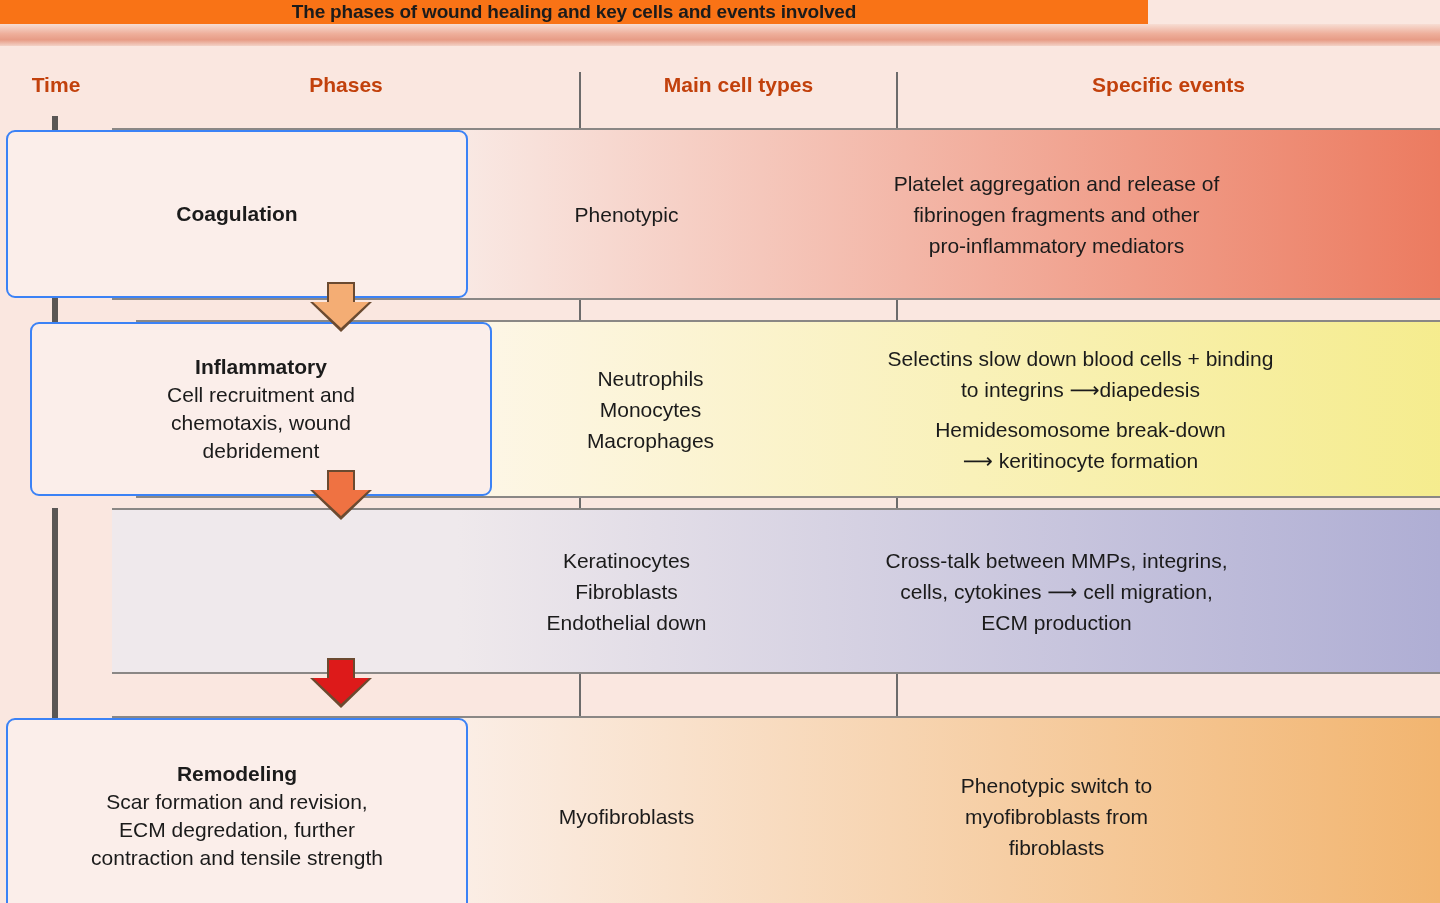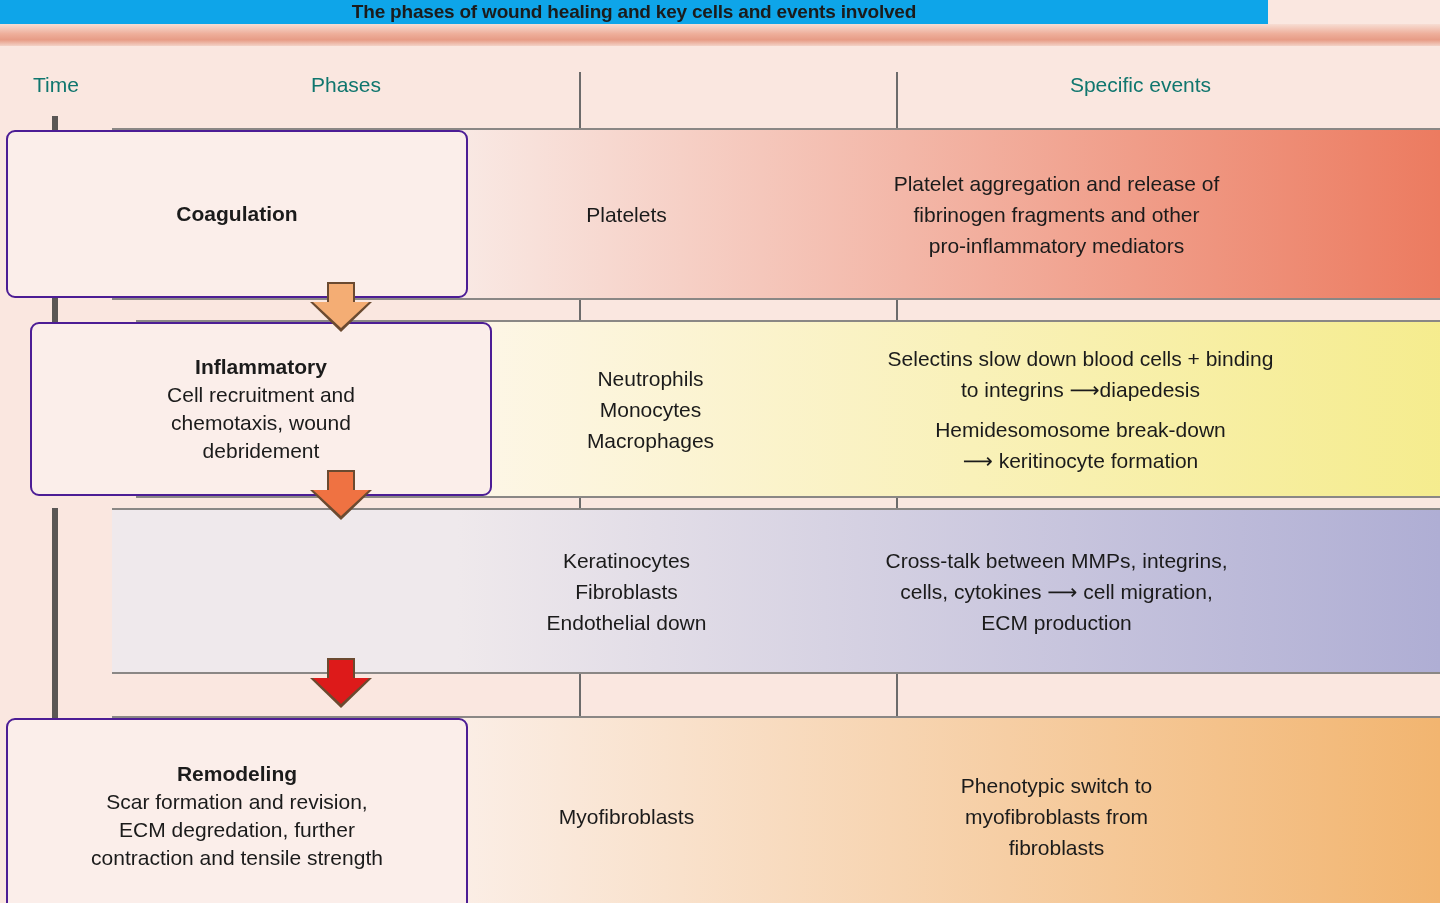--- a/index.html
+++ b/index.html
@@ -18,23 +18,23 @@
     position: relative;
     width: 1440px;
     height: 903px;
     background: #fae7e0;
   }
 
   
   .title-bar {
     position: absolute;
     left: 0; top: 0;
-    width: 1268px;
+    width: 1148px;
     height: 24px;
-    background: #0ea5e9;
+    background: #f97316;
     text-align: center;
   }
   .title-text {
     font-size: 19px;
     font-weight: bold;
     color: #1b1b1b;
     line-height: 24px;
     letter-spacing: -0.2px;
     white-space: nowrap;
   }
@@ -55,27 +55,28 @@
     height: 78px;
   }
   .col-head {
     position: absolute;
     top: 0;
     height: 78px;
     display: flex;
     align-items: center;
     justify-content: center;
     font-size: 21px;
-    color: #0f766e;
+    color: #c2410c;
     white-space: nowrap;
+    font-weight: bold;
   }
   .col-head.time  { left: 0px;   width: 112px; }
   .col-head.phase { left: 112px; width: 468px; }
   .col-head.cells { left: 580px; width: 317px; }
-  .col-head.events{ left: 869px; width: 543px; }
+  .col-head.events{ left: 897px; width: 543px; }
 
   
   .divider {
     position: absolute;
     width: 2px;
     background: #6c6b6b;
   }
   .divider.d1 { left: 579px; top: 72px; height: 790px; }
   .divider.d2 { left: 896px; top: 72px; height: 790px; }
 
@@ -127,21 +128,21 @@
   }
 
   .phase-box {
     position: absolute;
     left: 6px;
     top: 2px;
     width: 462px;
     height: calc(100% - 4px);
     box-sizing: border-box;
     background: #fbeeea;
-    border: 2px solid #4c1d95;
+    border: 2px solid #3b82f6;
     border-radius: 9px;
     display: flex;
     flex-direction: column;
     align-items: center;
     justify-content: center;
     z-index: 3;
   }
   .phase-title {
     font-size: 21px;
     font-weight: bold;
@@ -238,20 +239,21 @@
 <div id="figure">
 
   <div class="title-bar">
     <span class="title-text">The phases of wound healing and key cells and events involved</span>
   </div>
   <div class="title-band"></div>
 
   <div class="header-row">
     <div class="col-head time">Time</div>
     <div class="col-head phase">Phases</div>
+    <div class="col-head cells">Main cell types</div>
     <div class="col-head events">Specific events</div>
   </div>
 
   <div class="divider d1"></div>
   <div class="divider d2"></div>
 
   <div class="time-axis">
     <div class="arrow-v" style="top:6px;  height:86px;"></div>
     <div class="arrow-head-v" style="top:88px;"></div>
     <div class="time-label" style="top:110px;">Hours</div>
@@ -265,21 +267,21 @@
     <div class="time-label" style="top:686px; white-space:pre-line;">Weeks
 to
 months</div>
   </div>
 
   <div class="row" style="top:128px; height:172px;">
     <div class="row-band" style="background: linear-gradient(to right, rgb(249, 233, 228) 0%, rgb(249, 233, 228) 26%, rgb(236, 123, 96) 100%);"></div>
     <div class="phase-box">
       <div class="phase-title">Coagulation</div>
     </div>
-    <div class="cells-cell">Platelets</div>
+    <div class="cells-cell">Phenotypic</div>
     <div class="events-cell">
       <div class="para">Platelet aggregation and release of
 fibrinogen fragments and other
 pro-inflammatory mediators</div>
     </div>
   </div>
 
   <div class="connector" style="left:310px; top:282px;">
     <div class="shaft" style="background: rgb(244, 173, 116);"></div>
     <div class="head"></div>

